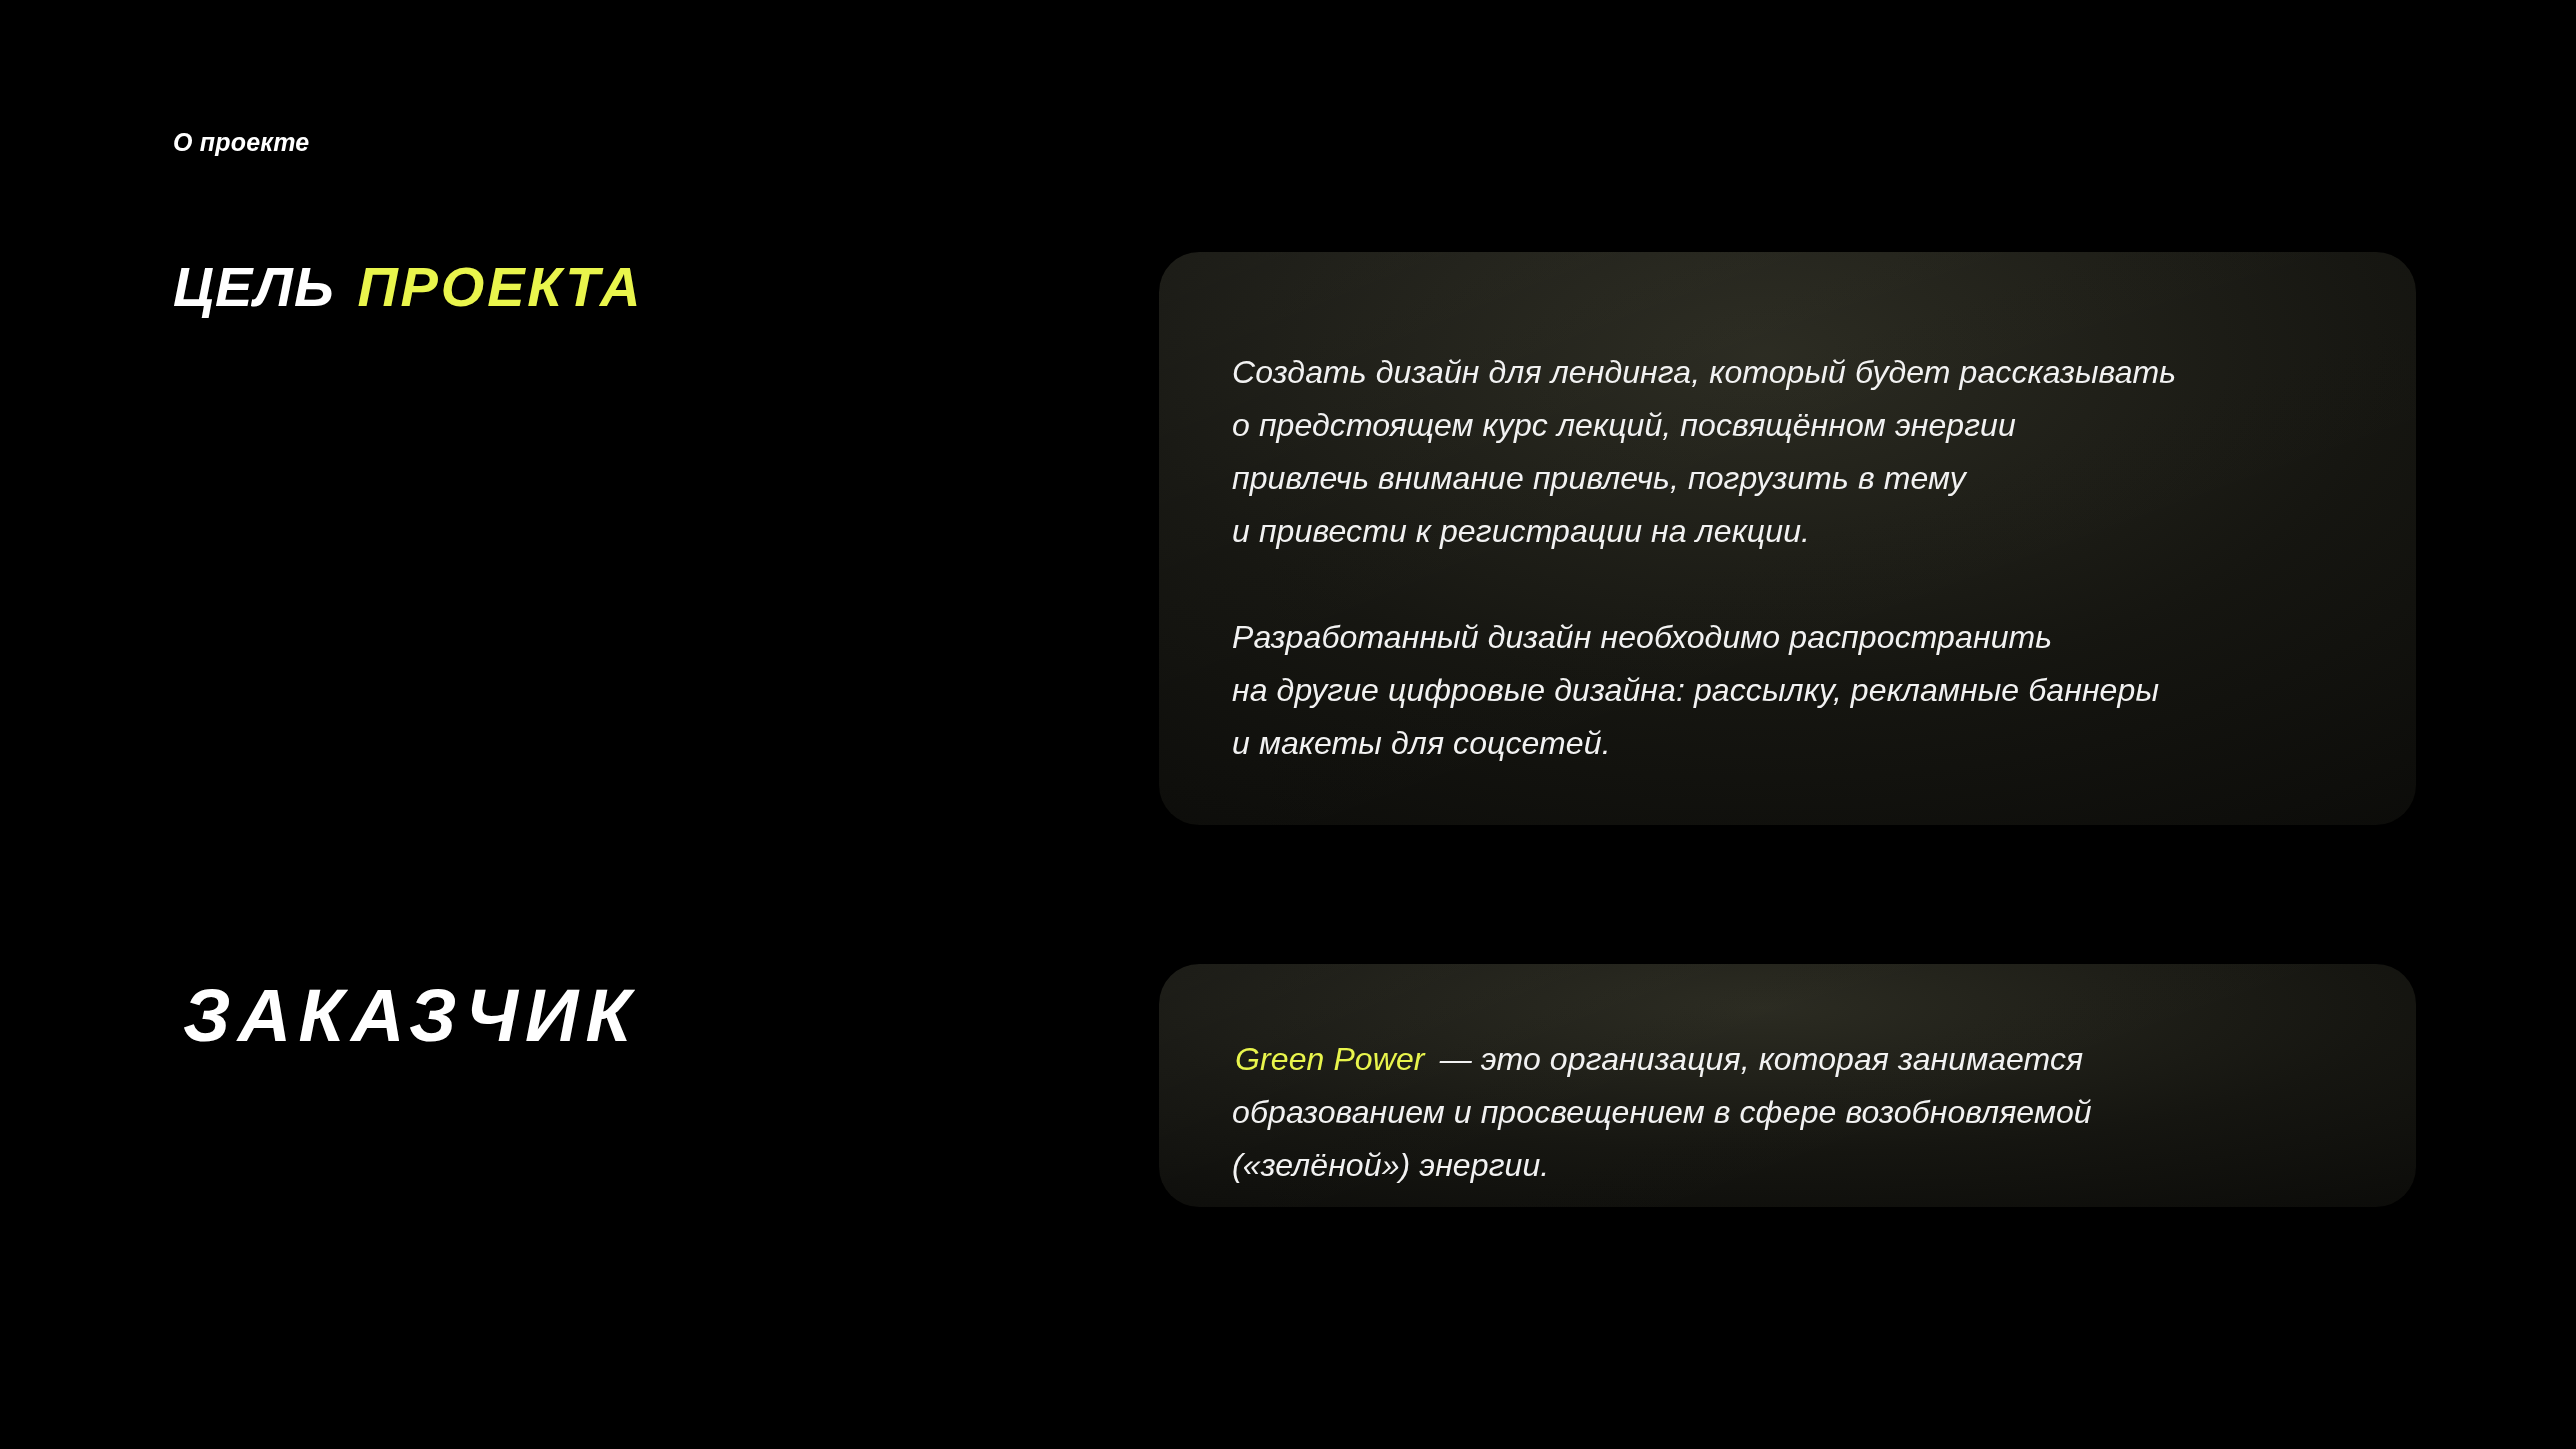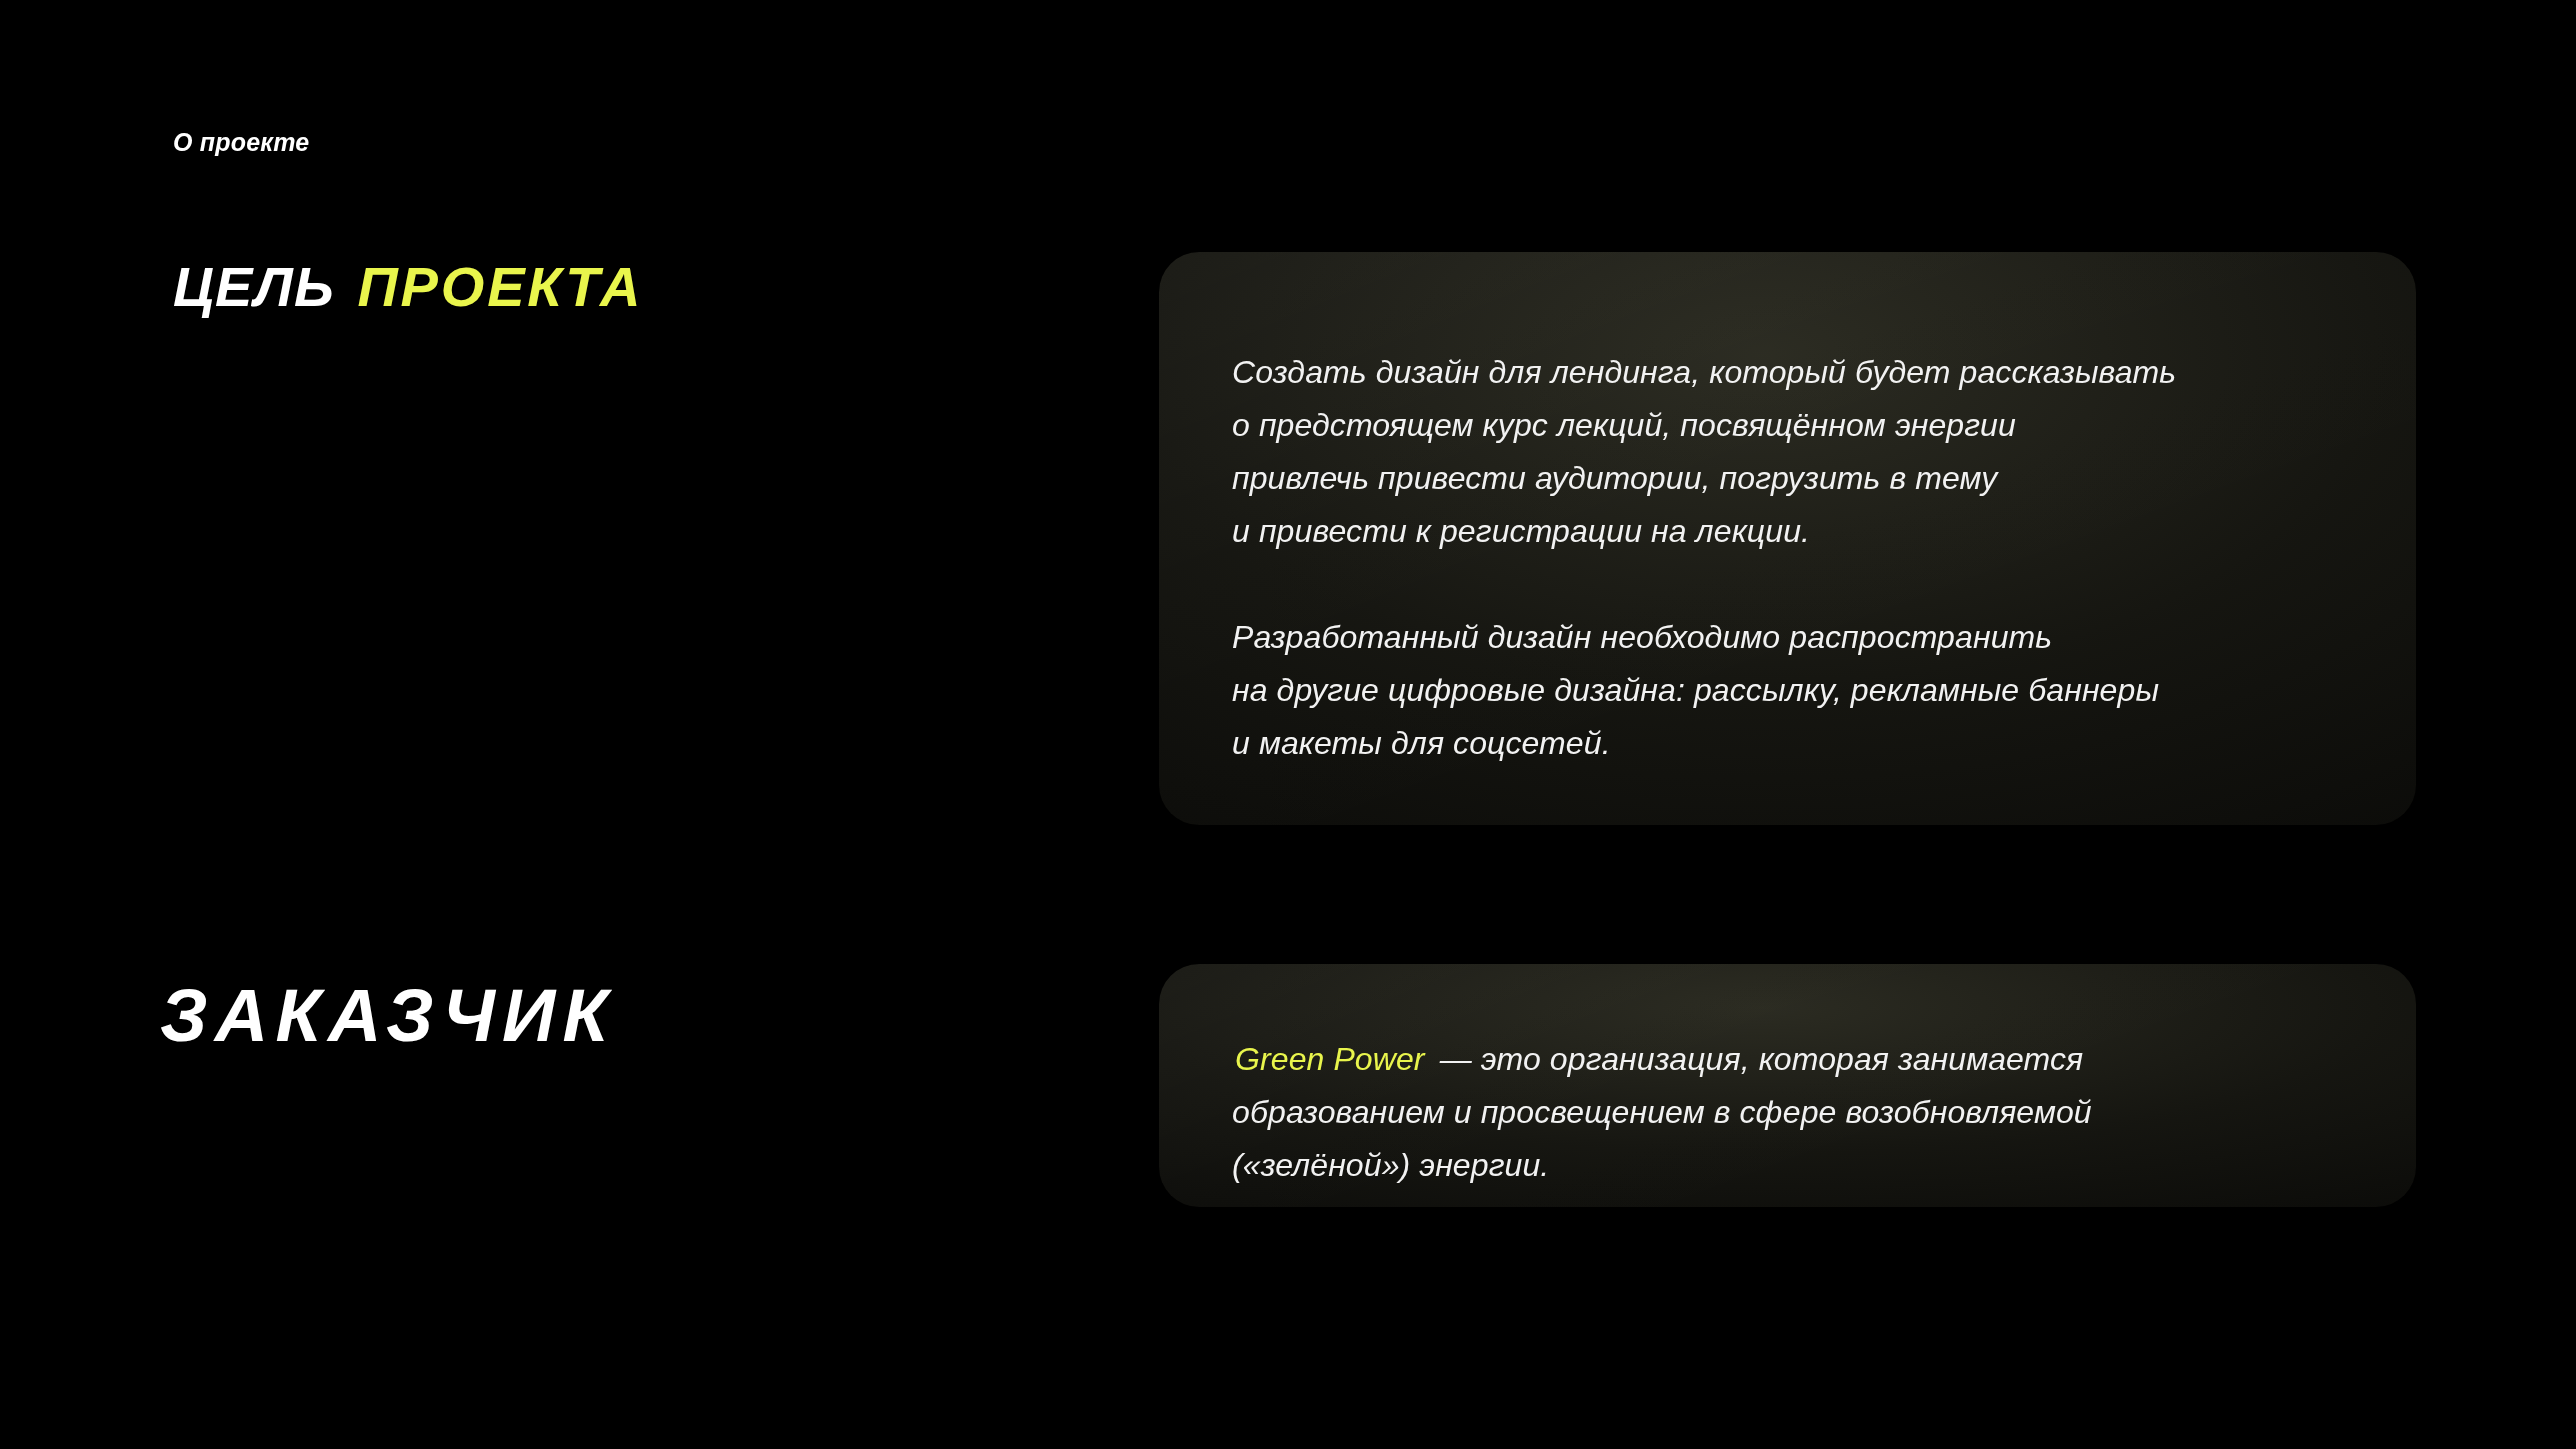--- a/index.html
+++ b/index.html
@@ -54,21 +54,21 @@
     font-size:56px;
     letter-spacing:1.2px;
   }
 
   .heading-goal .accent {
     color:#e9f54c;
     letter-spacing:2.8px;
   }
 
   .heading-client {
-    left:151px;
+    left:174px;
     top:970px;
     font-size:74px;
     letter-spacing:7.2px;
   }
 
   
   .card {
     position:absolute;
     left:1153px;
     width:1257px;
@@ -129,21 +129,21 @@
 
   <h1 class="heading heading-goal">
     <span>ЦЕЛЬ </span><span class="accent">ПРОЕКТА</span>
   </h1>
 
   <section class="card card-goal">
     <div class="card-body">
       <p>
         <span class="nowrap-line">Создать дизайн для лендинга, который будет рассказывать</span>
         <span class="nowrap-line">о предстоящем курс лекций, посвящённом энергии</span>
-        <span class="nowrap-line">привлечь привести аудитории, погрузить в тему</span>
+        <span class="nowrap-line">привлечь внимание привлечь, погрузить в тему</span>
         <span class="nowrap-line">и привести к регистрации на лекции.</span>
       </p>
       <p>
         <span class="nowrap-line">Разработанный дизайн необходимо распространить</span>
         <span class="nowrap-line">на другие цифровые дизайна: рассылку, рекламные баннеры</span>
         <span class="nowrap-line">и макеты для соцсетей.</span>
       </p>
     </div>
   </section>
 

